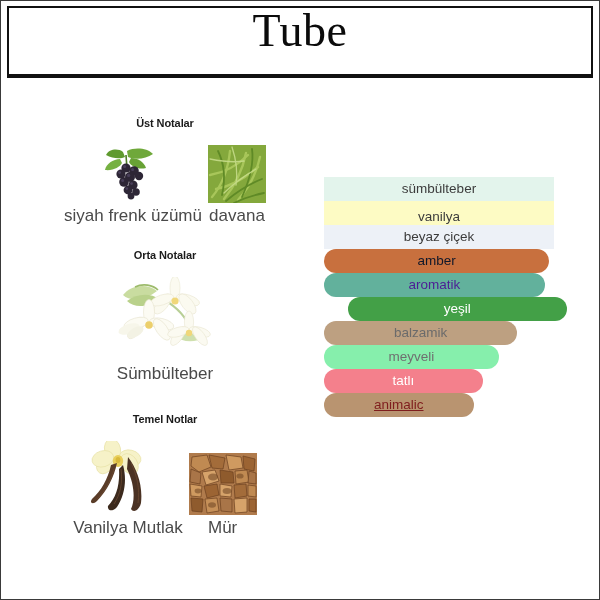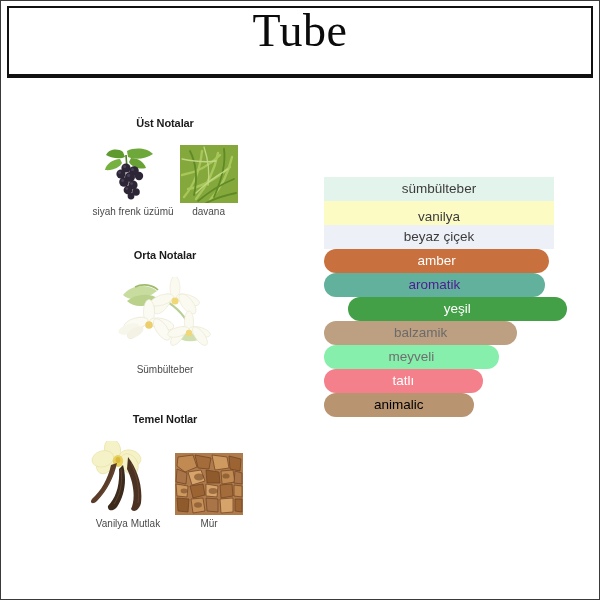--- a/index.html
+++ b/index.html
@@ -75,21 +75,21 @@
   .note-item {
     display: flex;
     flex-direction: column;
     align-items: center;
   }
   .note-thumb {
     display: block;
     margin: 0 auto;
   }
   .note-caption {
-    font-size: 10px;
+    font-size: 17px;
     color: #4a4a4a;
     text-align: center;
     margin-top: 3px;
     white-space: nowrap;
   }
 
   
   .accords {
     position: absolute;
     left: 323px;
@@ -338,21 +338,21 @@
           <span class="accord-label" style="color: rgb(60, 60, 60); margin-top: 8px;">vanilya</span>
         </div>
       </div>
       <div class="accord-row">
         <div class="accord-bar flat" style="width: 230px; background: rgb(237, 241, 247);">
           <span class="accord-label" style="color: rgb(60, 60, 60);">beyaz çiçek</span>
         </div>
       </div>
       <div class="accord-row">
         <div class="accord-bar" style="width: 225.4px; background: rgb(200, 112, 62);">
-          <span class="accord-label" style="color: #ffffff;">amber</span>
+          <span class="accord-label" style="color: #0f172a;">amber</span>
         </div>
       </div>
       <div class="accord-row">
         <div class="accord-bar" style="width: 220.8px; background: rgb(98, 177, 156);">
           <span class="accord-label" style="color: #4c1d95;">aromatik</span>
         </div>
       </div>
       <div class="accord-row">
         <div class="accord-bar" style="width: 218.5px; background: rgb(67, 160, 71); margin-left: 24px;">
           <span class="accord-label" style="color: rgb(255, 255, 255);">yeşil</span>
@@ -368,18 +368,18 @@
           <span class="accord-label" style="color: rgb(111, 111, 111);">meyveli</span>
         </div>
       </div>
       <div class="accord-row">
         <div class="accord-bar" style="width: 158.7px; background: rgb(244, 128, 140);">
           <span class="accord-label" style="color: rgb(255, 255, 255);">tatlı</span>
         </div>
       </div>
       <div class="accord-row">
         <div class="accord-bar" style="width: 149.5px; background: rgb(185, 148, 112);">
-          <span class="accord-label" style="color: #000000;">animalic</span>
+          <span class="accord-label" style="color: #7f1d1d; text-decoration: underline;">animalic</span>
         </div>
       </div>
     </div>
 
 </div>
 
 </body></html>

